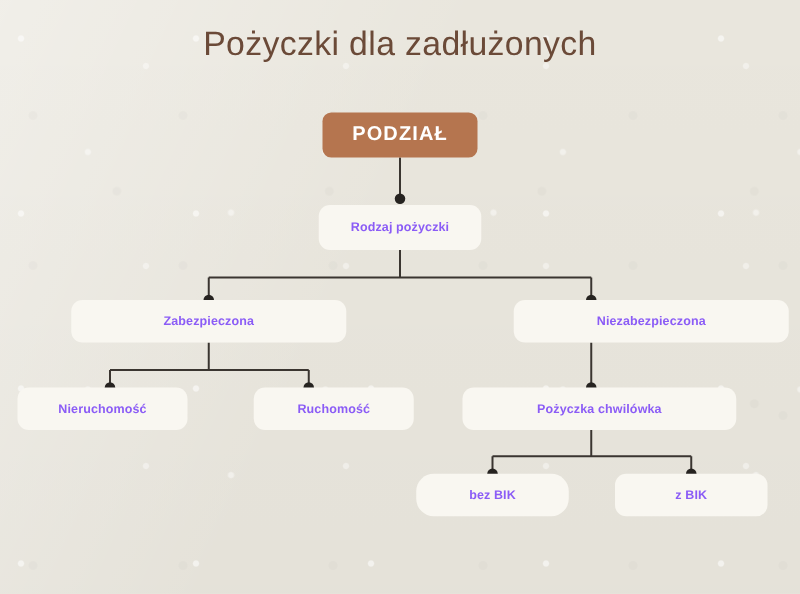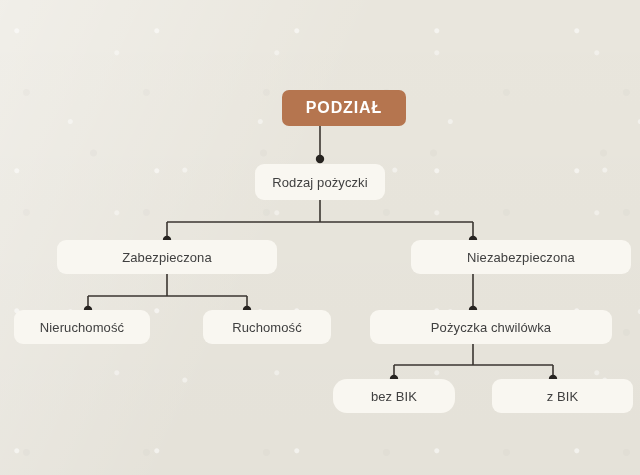--- a/index.html
+++ b/index.html
@@ -57,40 +57,41 @@
 
   
   .node {
     position: absolute;
     box-sizing: border-box;
     display: flex;
     align-items: center;
     justify-content: center;
     border-radius: 9px;
     background: #f9f7f1;
-    color: #404040;
-    font-size: 13px;
-    font-weight: 400;
+    color: #8b5cf6;
+    font-size: 10px;
+    font-weight: 700;
     white-space: nowrap;
     letter-spacing: 0.1px;
   }
   .node.root {
     background: #b5754f;
     color: #ffffff;
     font-weight: bold;
     font-size: 16px;
     letter-spacing: 0.9px;
     border-radius: 7px;
   }
 </style>
 </head>
 <body>
 
 <div id="stage">
 
+  <div id="title">Pożyczki dla zadłużonych</div>
 
   <svg id="wires" viewBox="0 0 640 475" width="640" height="475">
     <g stroke="#3a3530" stroke-width="1.6" fill="none" stroke-linecap="butt">
 
       <line x1="320" y1="126" x2="320" y2="160"></line>
 
       <line x1="320" y1="200" x2="320" y2="222"></line>
       <line x1="167" y1="222" x2="473" y2="222"></line>
       <line x1="167" y1="222" x2="167" y2="240"></line>
       <line x1="473" y1="222" x2="473" y2="240"></line>
@@ -112,31 +113,31 @@
       <circle cx="167" cy="240" r="4.2"></circle>
       <circle cx="473" cy="240" r="4.2"></circle>
       <circle cx="88" cy="310" r="4.2"></circle>
       <circle cx="247" cy="310" r="4.2"></circle>
       <circle cx="473" cy="310" r="4.2"></circle>
       <circle cx="394" cy="379" r="4.2"></circle>
       <circle cx="553" cy="379" r="4.2"></circle>
     </g>
   </svg>
 
-  <div class="node root" style="left:258px; top:90px; width:124px; height:36px;margin-left:24px;">PODZIAŁ</div>
+  <div class="node root" style="left:258px; top:90px; width:124px; height:36px;">PODZIAŁ</div>
 
   <div class="node" style="left:255px; top:164px; width:130px; height:36px;">Rodzaj pożyczki</div>
 
   <div class="node" style="left:57px; top:240px; width:220px; height:34px;">Zabezpieczona</div>
 
   <div class="node" style="left:363px; top:240px; width:220px; height:34px;margin-left:48px;">Niezabezpieczona</div>
 
   <div class="node" style="left:14px; top:310px; width:136px; height:34px;">Nieruchomość</div>
 
   <div class="node" style="left:183px; top:310px; width:128px; height:34px;margin-left:20px;">Ruchomość</div>
 
-  <div class="node" style="left:370px; top:310px; width:242px; height:34px;text-align:right;">Pożyczka chwilówka</div>
+  <div class="node" style="left:370px; top:310px; width:219px; height:34px;text-align:right;">Pożyczka chwilówka</div>
 
   <div class="node" style="left:333px; top:379px; width:122px; height:34px;border-radius:14px;">bez BIK</div>
 
-  <div class="node" style="left:492px; top:379px; width:141px; height:34px;">z BIK</div>
+  <div class="node" style="left:492px; top:379px; width:122px; height:34px;">z BIK</div>
 
 </div>
 
 </body></html>

